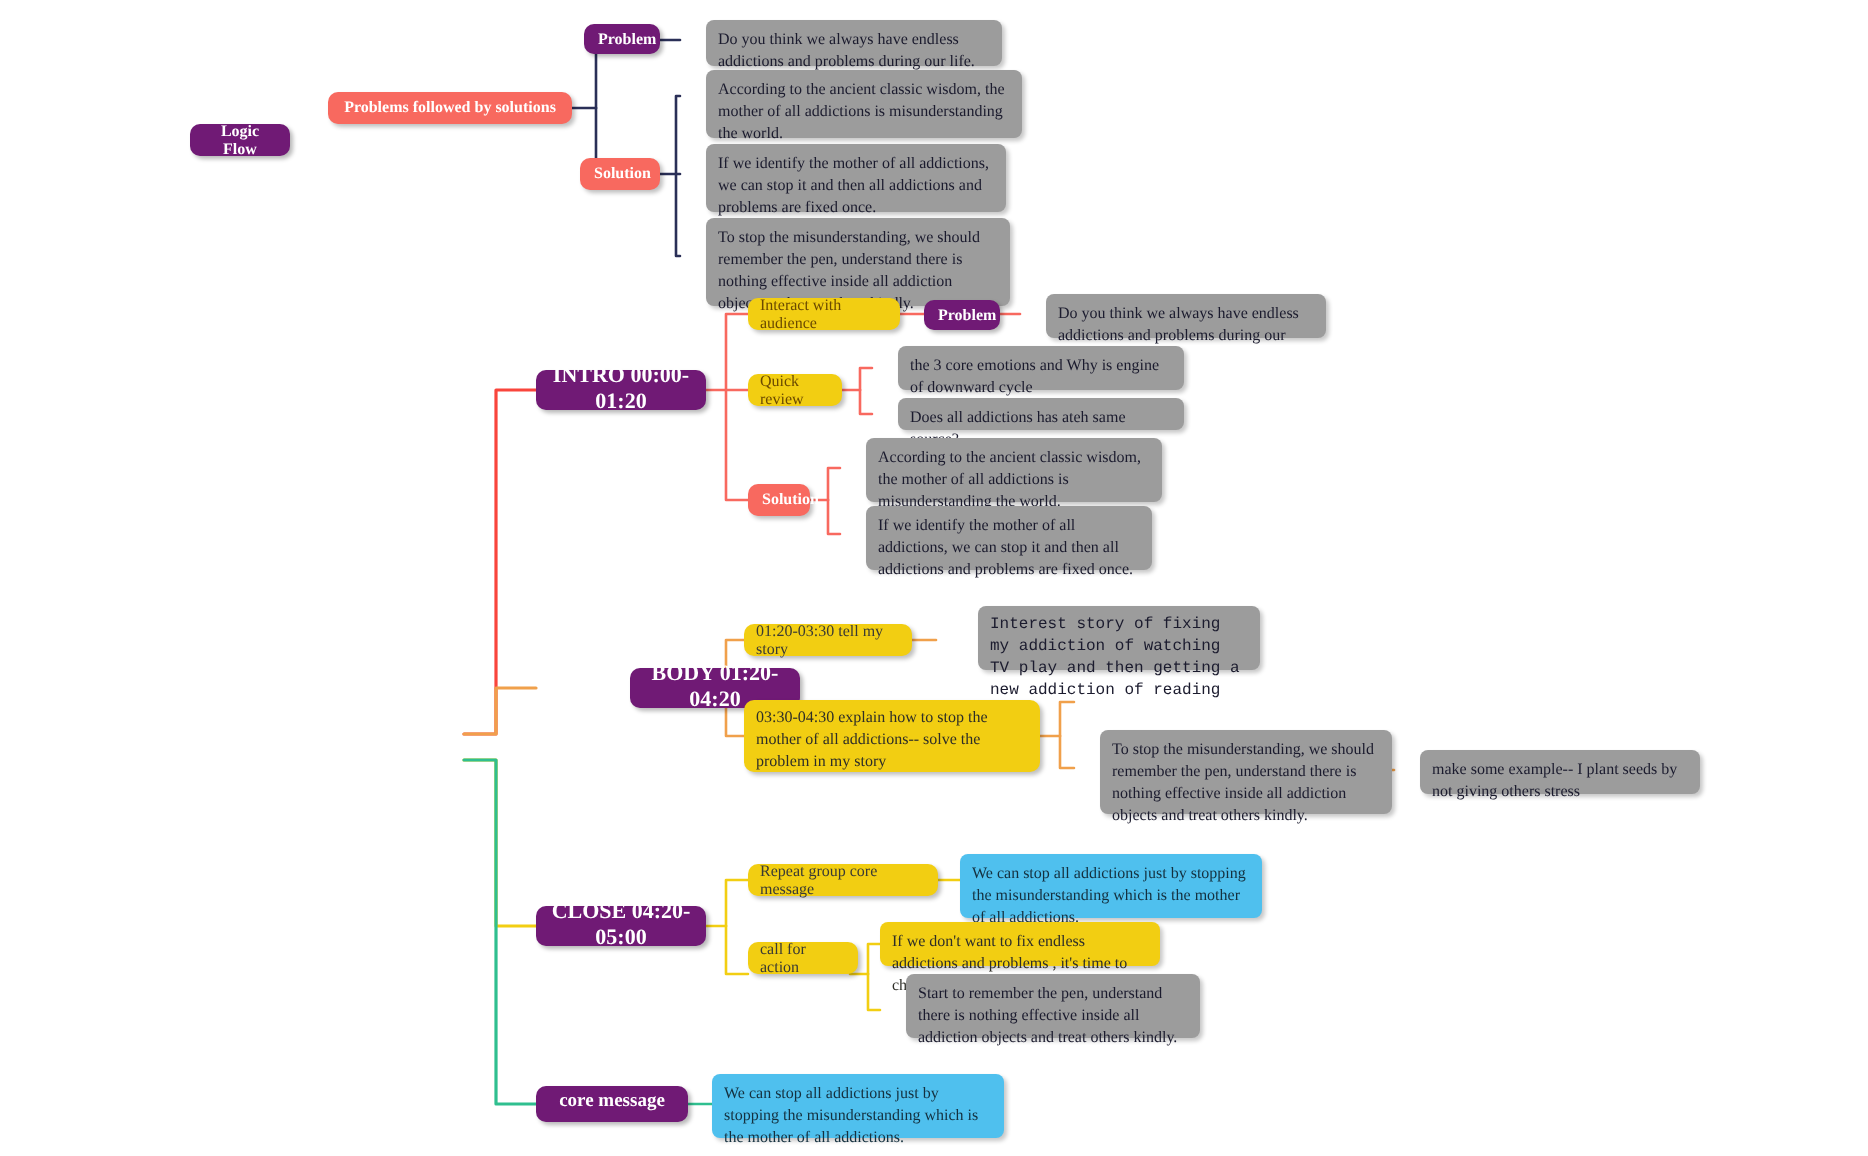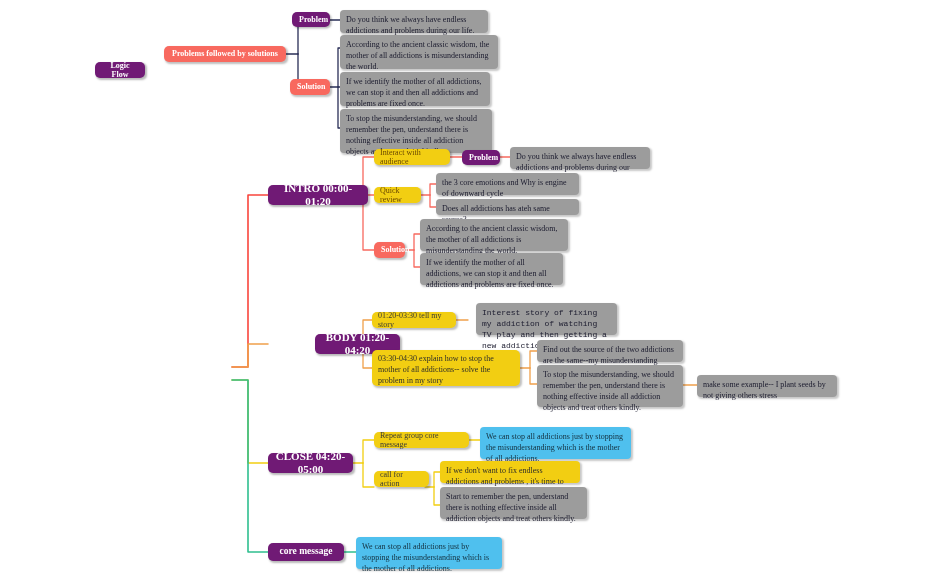--- a/index.html
+++ b/index.html
@@ -90,20 +90,21 @@
   .grey {
     background: #9C9C9C;
     color: #1b1b2e;
     padding: 3px 6px;
     border-radius: 4px;
     box-shadow: 1.5px 1.5px 2px rgba(0,0,0,0.22);
     font-size: 8px;
     line-height: 1.38;
     align-items: flex-start;
     padding-top: 4px;
+    margin-left: 13px;
   }
 
   
   .blue {
     background: #4FC0EE;
     color: #14303f;
     padding: 3px 6px;
     border-radius: 4px;
     box-shadow: 1.5px 1.5px 2px rgba(0,0,0,0.22);
     font-size: 8px;
@@ -220,21 +221,21 @@
   </div>
 
   <div class="node grey" style="left:340px; top:72px; width:150px; height:34px;">
     <span>If we identify the mother of all addictions, we can stop it and then all addictions and problems are fixed once.</span>
   </div>
 
   <div class="node grey" style="left:340px; top:109px; width:152px; height:44px;">
     <span>To stop the misunderstanding, we should remember the pen, understand there is nothing effective inside all addiction objects and treat others kindly.</span>
   </div>
 
-  <div class="node red lg" style="left:268px; top:185px; width:100px; height:20px;">
+  <div class="node red lg" style="left:268px; top:185px; width:85px; height:20px;">
     <span>INTRO 00:00-01:20</span>
   </div>
 
   <div class="node yellow" style="left:374px; top:149px; width:76px; height:16px;">
     <span>Interact with audience</span>
   </div>
 
   <div class="node red sm" style="left:462px; top:150px; width:38px; height:15px;">
     <span>Problem</span>
   </div>
@@ -276,23 +277,20 @@
   </div>
 
   <div class="node grey" style="left:476px; top:303px; width:141px; height:32px;font-family:Liberation Mono, monospace;">
     <span>Interest story  of  fixing my addiction of watching TV play and then getting a new addiction of reading novel</span>
   </div>
 
   <div class="node yellow body2" style="left:372px; top:350px; width:148px; height:36px; align-items:flex-start; padding-top:4px;">
     <span>03:30-04:30  explain how to stop the mother of all addictions-- solve the problem in my story</span>
   </div>
 
-  <div class="node grey" style="left:537px; top:340px; width:146px; height:22px;">
-    <span>Find out the source of the two addictions are the same--my misunderstanding</span>
-  </div>
 
   <div class="node grey" style="left:537px; top:365px; width:146px; height:42px;">
     <span>To stop the misunderstanding, we should remember the pen, understand there is nothing effective inside all addiction objects and treat others kindly.</span>
   </div>
 
   <div class="node grey" style="left:697px; top:375px; width:140px; height:22px;">
     <span>make some example-- I plant seeds by not giving others stress</span>
   </div>
 
   <div class="node red lg" style="left:268px; top:453px; width:85px; height:20px;">

